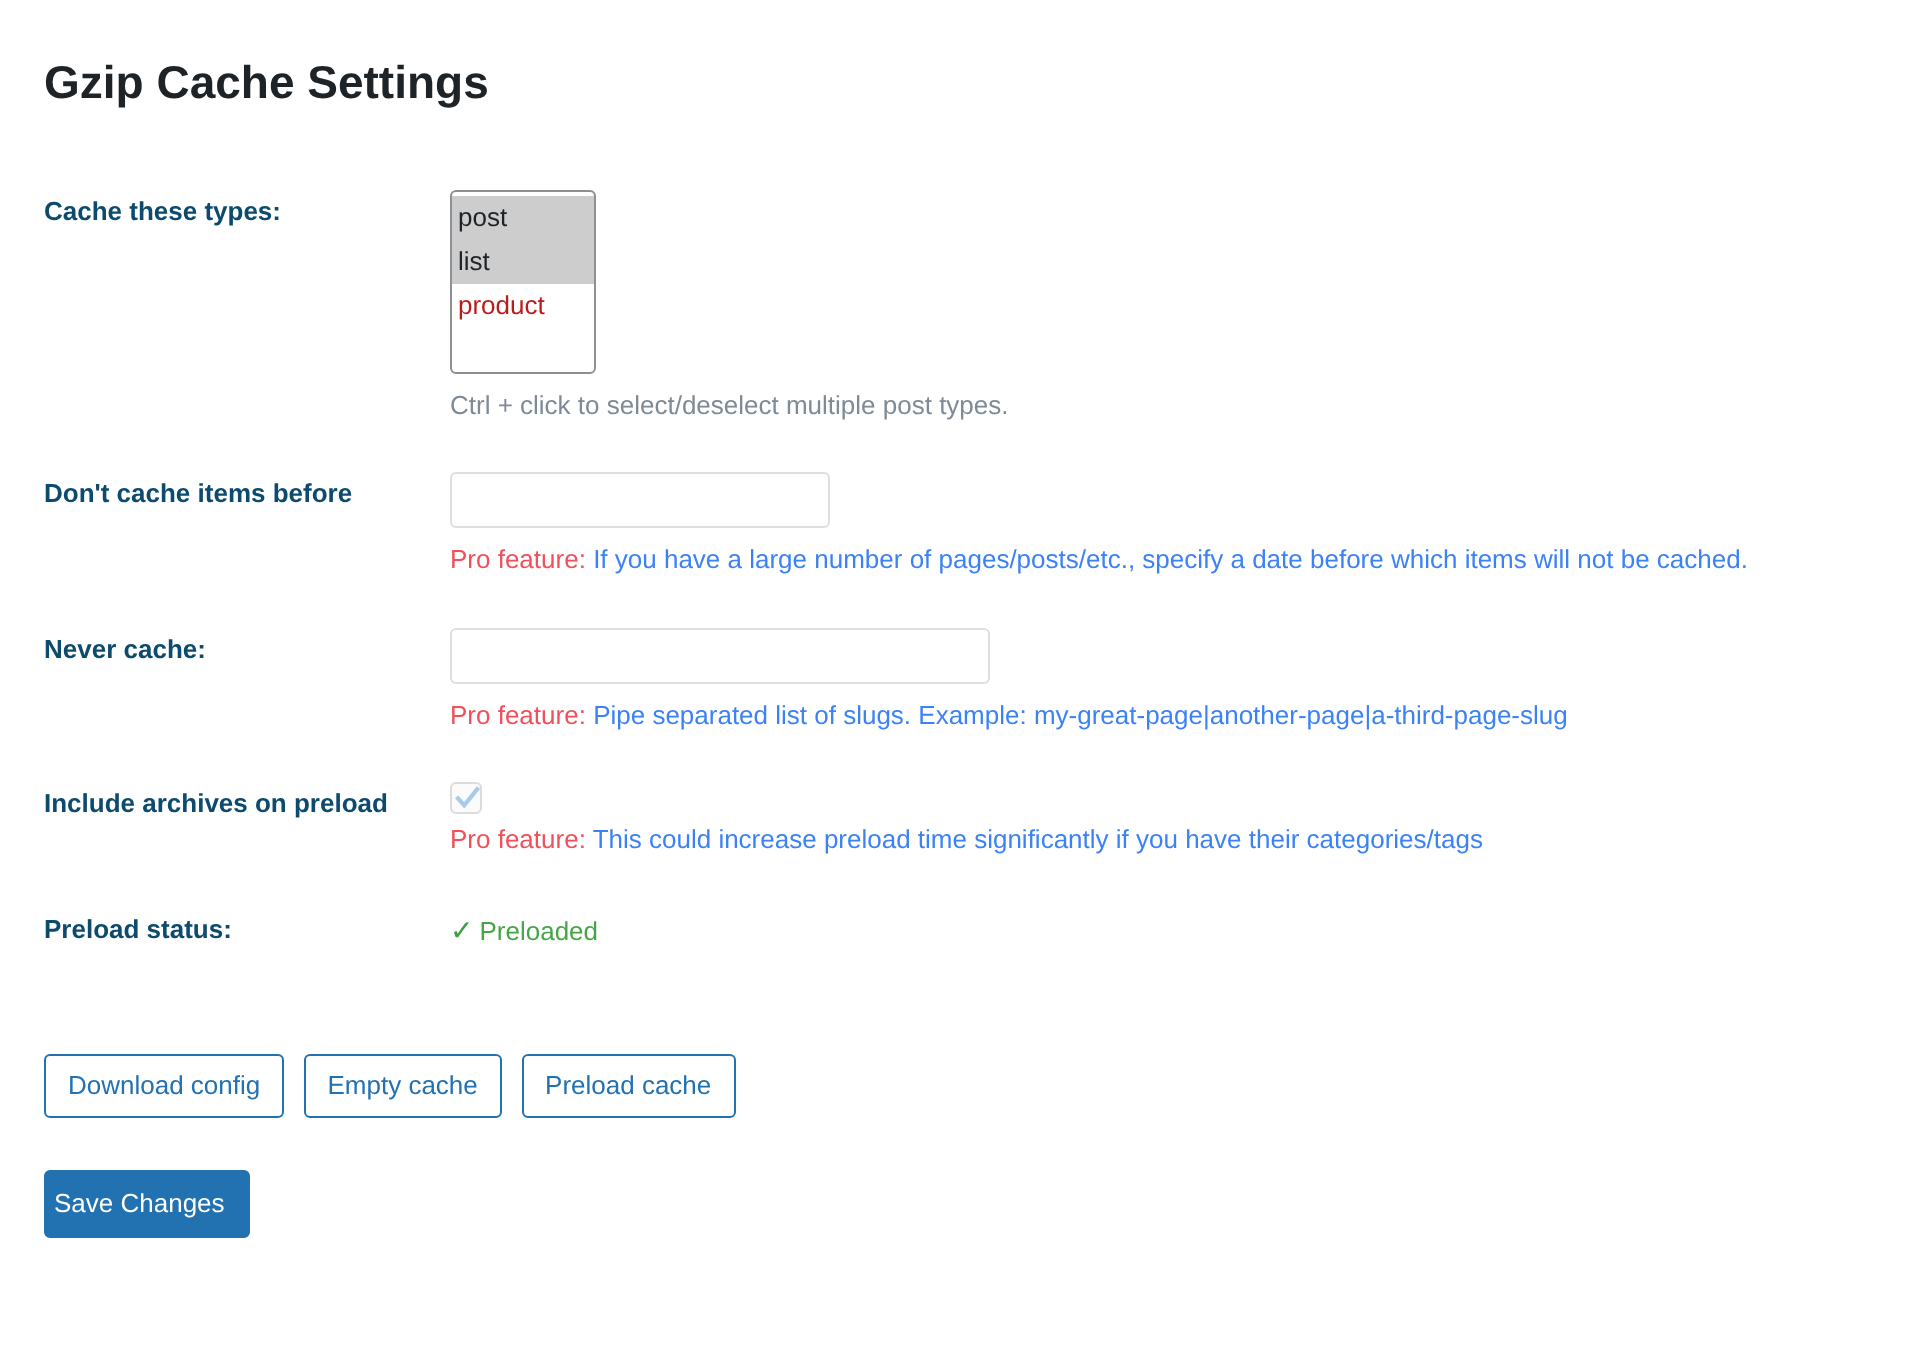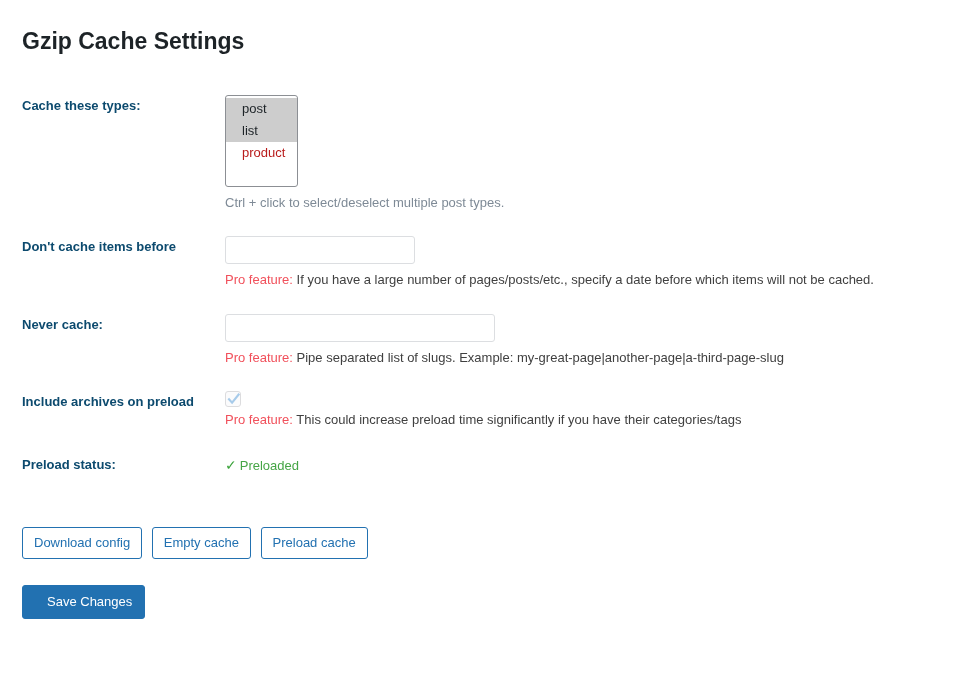--- a/index.html
+++ b/index.html
@@ -61,21 +61,21 @@
     background: #fff;
     box-sizing: border-box;
     padding: 2px 0 0 0;
     margin: 0 0 2px 0;
     overflow: hidden;
     box-shadow: 0 0 0 transparent;
   }
   .ms-option {
     font-size: 13px;
     line-height: 1.55;
-    padding: 1px 4px 1px 16px;
+    padding: 1px 4px 1px 3px;
     color: #2c3338;
     white-space: nowrap;
   }
   .ms-option.selected {
     background: #cdcdcd;
     color: #1d2327;
   }
   .ms-option.unselected {
     color: #b91c1c;
   }
@@ -85,21 +85,21 @@
     color: #7e8a96;
     line-height: 1.5;
     margin: 6px 0 0 0;
   }
   .desc.tight { margin-top: 2px; }
 
   .pro-label {
     color: #f1505b;
   }
   .pro-text {
-    color: #404040;
+    color: #3b82f6;
   }
 
   
   .cb {
     width: 16px;
     height: 16px;
     border-radius: 3px;
     background: #fff;
     display: inline-block;
     position: relative;
@@ -169,21 +169,21 @@
   }
   .btn-primary {
     display: inline-block;
     font-family: "Liberation Sans", sans-serif;
     font-size: 13px;
     line-height: 1;
     color: #ffffff;
     background: #2271b1;
     border: 1px solid #2271b1;
     border-radius: 3px;
-    padding: 9px 12px 10px 24px;
+    padding: 9px 12px 10px 4px;
     cursor: pointer;
     white-space: nowrap;
   }
   .submit-row { margin: 26px 0 0 0; }
 </style>
 </head>
 <body>
 
 <div class="wrap">
 

